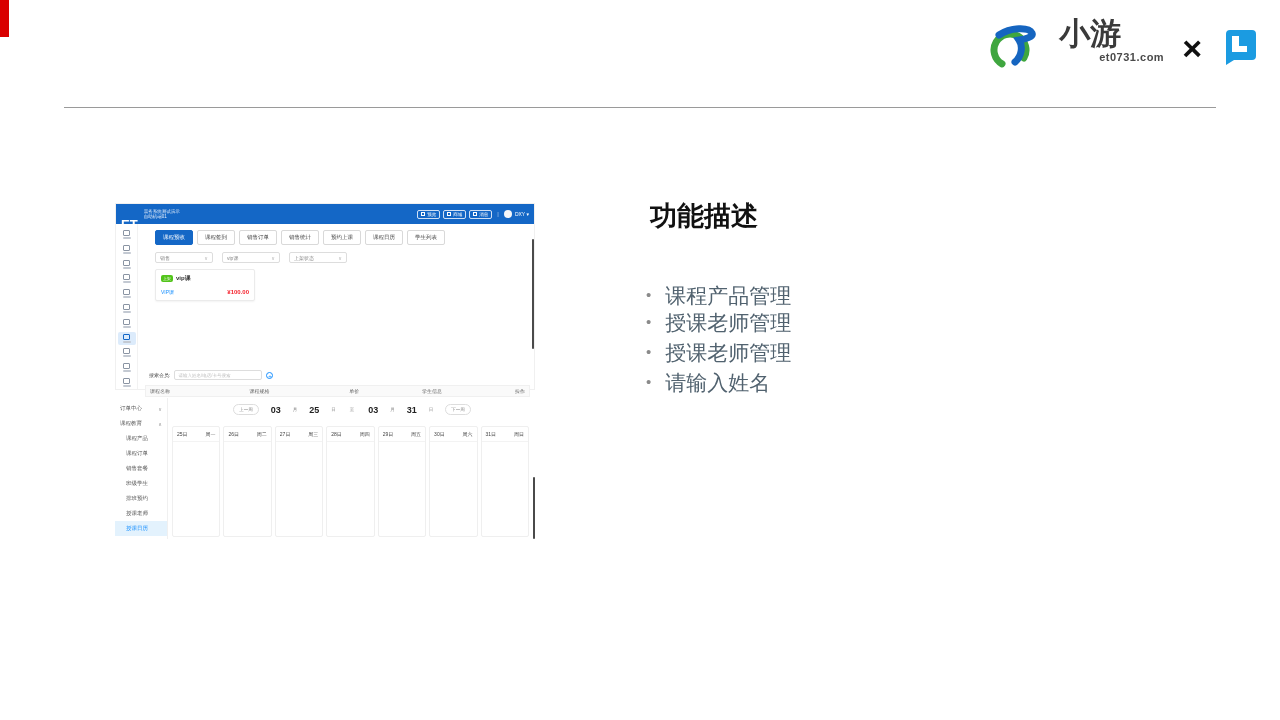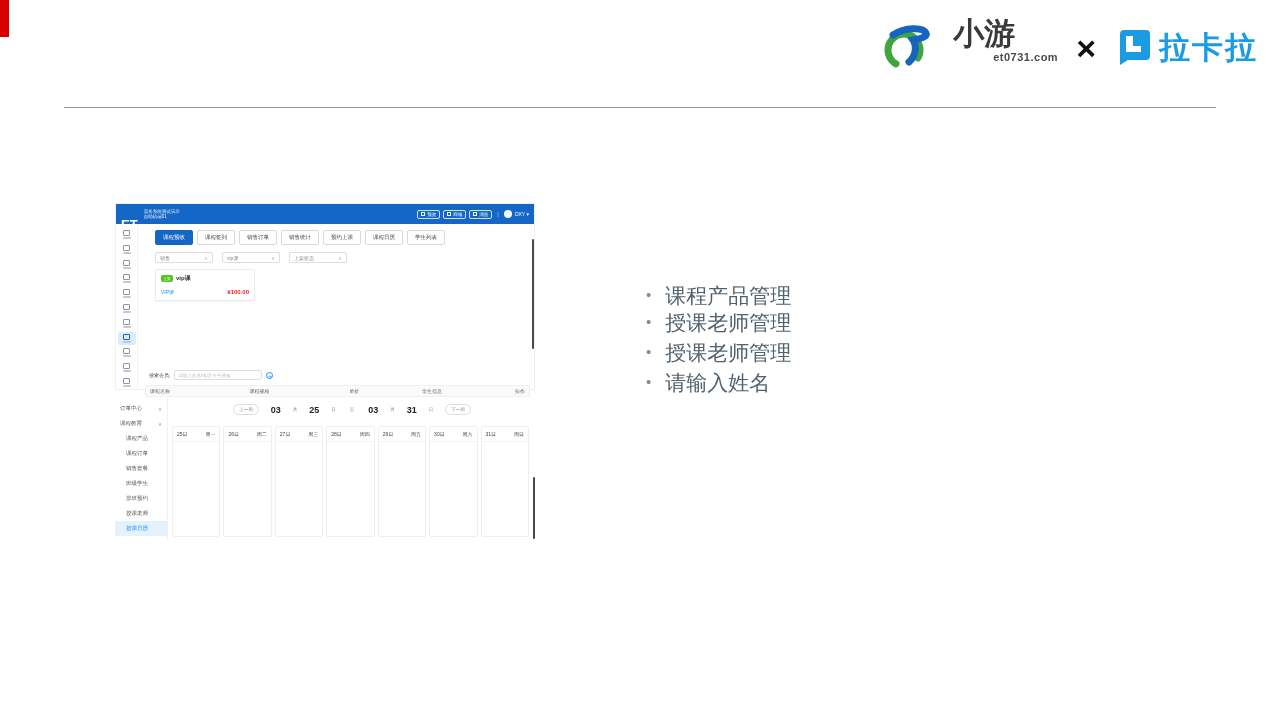--- a/index.html
+++ b/index.html
@@ -112,21 +112,20 @@
     </div>
     <span class="collab-x">×</span>
     <div class="lakala-wrap">
       <span>
         <svg width="38" height="38" viewBox="0 0 38 38">
           <path d="M6 3 h26 a4 4 0 0 1 4 4 v22 a4 4 0 0 1 -4 4 h-18 l-8 5 v-31 a4 4 0 0 1 4 -4 z" fill="#1b9be1"></path>
           <rect x="12" y="9" width="7" height="16" fill="#fff"></rect>
           <rect x="12" y="19" width="15" height="6" fill="#fff"></rect>
         </svg>
       </span>
-      <span class="lakala-name">拉卡拉</span>
     </div>
   </div>
 
   <div class="abs shot-top">
     <div class="hdr">
       <span class="et-logo">ET</span>
       <span class="hdr-titles">
         <span>票务系统测试演示</span>
         <span>自助机端01</span>
       </span>
@@ -325,20 +324,21 @@
             <div class="cal-col-hdr">
               <span>31日</span>
               <span>周日</span>
             </div>
           </div>
       </div>
     </div>
     <div class="vscroll-bot"></div>
   </div>
 
+  <div class="abs desc-heading">功能描述</div>
 
   <div class="abs bullets">
     <div class="bullet-row">
         <span class="dot">•</span>
         <span>课程产品管理</span>
       </div>
     <div class="bullet-row">
         <span class="dot">•</span>
         <span>授课老师管理</span>
       </div>

